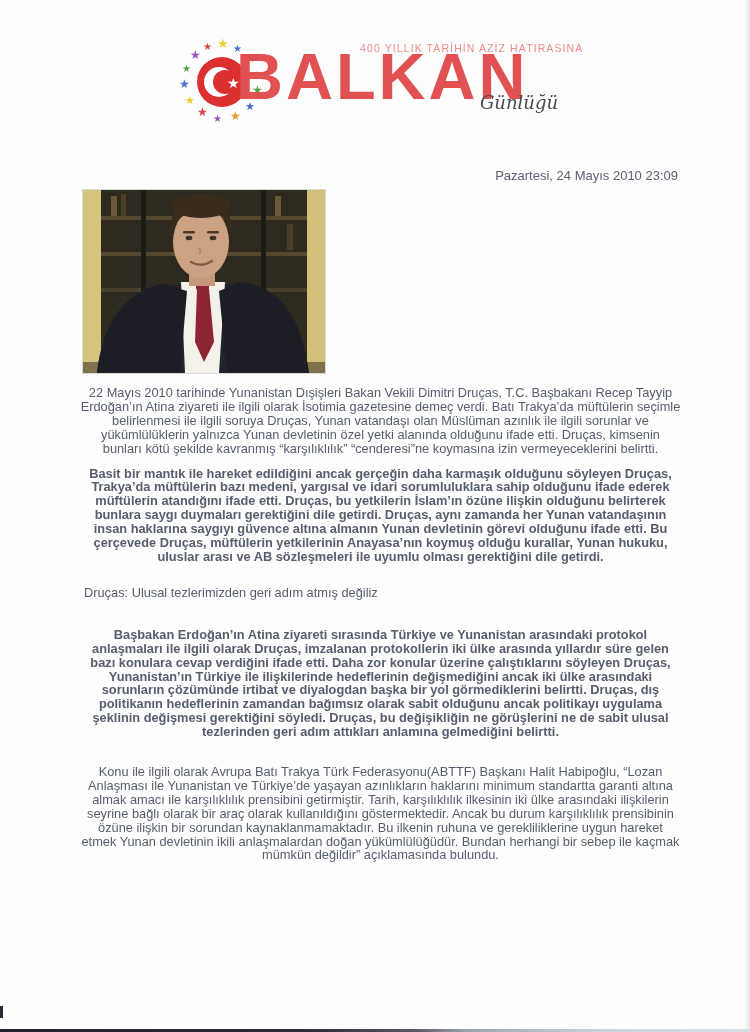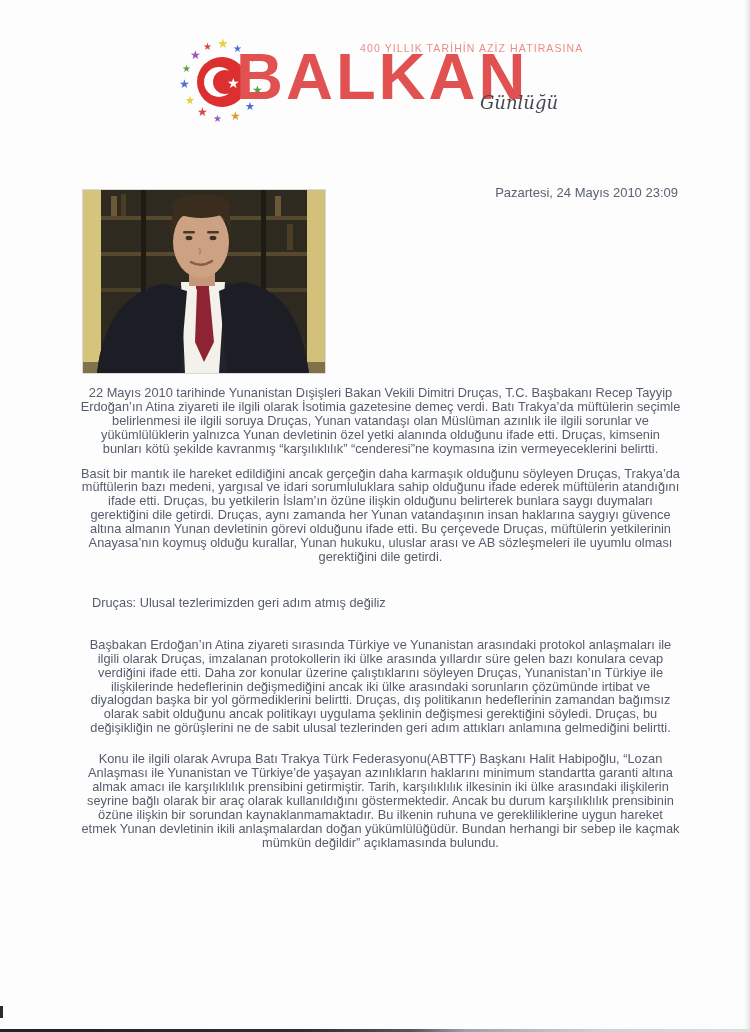--- a/index.html
+++ b/index.html
@@ -29,46 +29,46 @@
   .mast-subtitle {
     position: absolute; left: 440px; top: 92px; width: 118px;
     text-align: right;
     font-family: "DejaVu Serif", serif; font-style: italic; font-weight: 400;
     font-size: 18px; color: #46464f;
     filter: blur(.3px);
   }
 
   
   .dateline {
-    position: absolute; right: 72px; top: 185px;
+    position: absolute; right: 72px; top: 168px;
     font-size: 13px; color: #5a6170;
   }
 
   
   .photo {
     position: absolute; left: 82px; top: 189px;
     width: 242px; height: 183px; margin: 0;
     border: 1px solid #d9d9d9; background: #caba72;
     overflow: hidden;
   }
   .photo svg { display: block; filter: blur(.5px); }
 
   
   .article {
     position: absolute; left: 80px; top: 386px; width: 601px;
     color: #565d6d; font-size: 12.8px; line-height: 13.9px;
     filter: blur(.2px);
   }
   .article p { margin: 0 0 11px 0; text-align: center; }
-  .article p.gap-lg { margin-bottom: 32px; }
+  .article p.gap-lg { margin-bottom: 22px; font-weight: bold; }
   .article .subhead {
-    margin: 0 0 28px 12px; font-size: 12.8px; font-weight: 400;
+    margin: 0 0 28px 4px; font-size: 12.8px; font-weight: 400;
     color: #565d6d;
   }
-  .article p.gap-md { margin-bottom: 17px; }
+  .article p.gap-md { margin-bottom: 26px; font-weight: bold; }
 
   
   .scan-bottom {
     position: absolute; left: 0; bottom: 0; width: 750px; height: 3px;
     background: linear-gradient(to right,
       #21212b 0%, #2c2c36 40%, #55555f 55%, #9aa2ab 62%, #ccd2d7 80%, #d9dee2 100%);
   }
   .scan-left-mark {
     position: absolute; left: 0; top: 1006px; width: 3px; height: 12px;
     background: #2b2b34;

